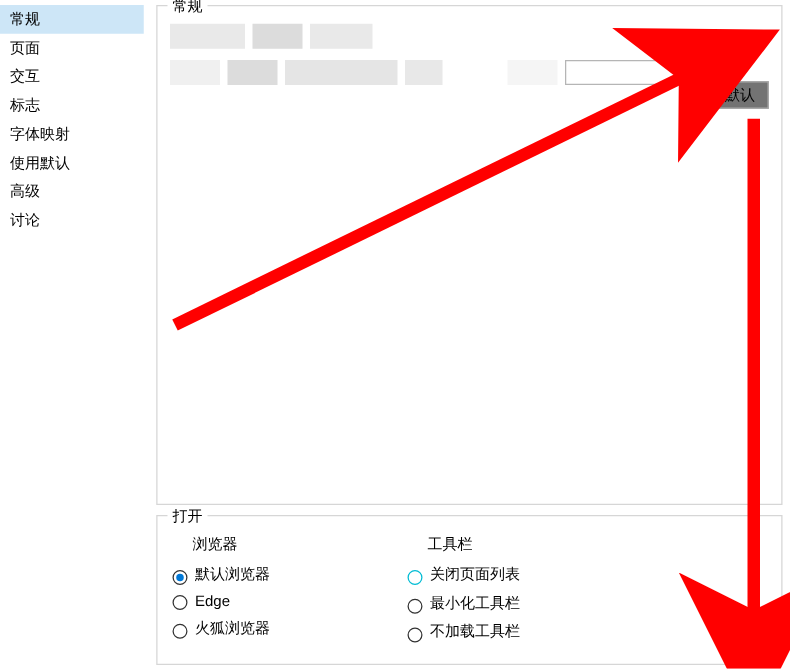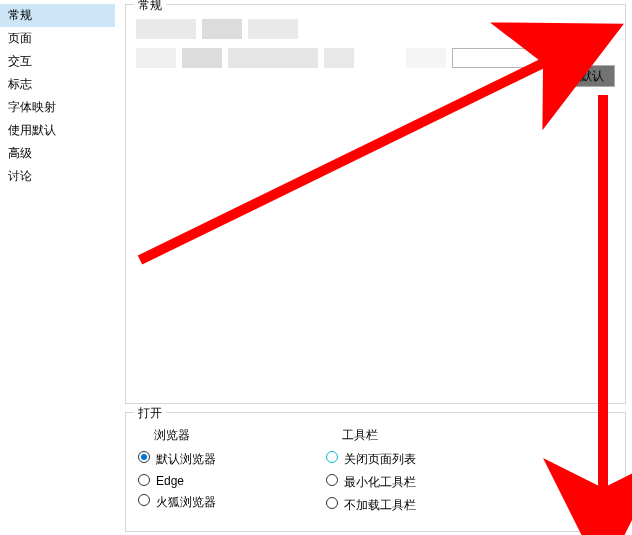--- a/index.html
+++ b/index.html
@@ -25,21 +25,21 @@
     .blur-block.b7 { width: 30px; background: #e8e8e8; }
     .blur-gap { width: 40px; }
     .blur-block.b8 { width: 40px; background: #f5f5f5; }
     .input-path { width: 98px; height: 20px; border: 1px solid #b5b5b5; background: #fff; }
     .btn-browse { width: 28px; height: 22px; border: 1px solid #adadad; background: #f0f0f0; cursor: pointer; text-align: center; line-height: 18px; }
     .btn-default { position: absolute; right: 10px; top: 60px; height: 22px; padding: 0 10px; border: 1px solid #adadad; background: #737373; cursor: pointer; font-size: 12px; line-height: 20px; }
     .group-open { margin-top: 8px; min-height: 120px; }
     .open-inner { padding: 14px 12px 8px 12px; display: flex; gap: 40px; }
     .col { display: flex; flex-direction: column; gap: 4px; }
     .col-title { margin-bottom: 2px; margin-left: 16px; }
-    .radio-row { display: flex; align-items: flex-start; gap: 6px; cursor: pointer; padding: 1px 0; }
+    .radio-row { display: flex; align-items: flex-end; gap: 6px; cursor: pointer; padding: 1px 0; }
     .radio { width: 12px; height: 12px; border: 1px solid #333; border-radius: 50%; display: inline-flex; align-items: center; justify-content: center; background: #fff; }
     .radio.checked::after { content: ""; width: 6px; height: 6px; background: #0078d7; border-radius: 50%; display: block; }
     .radio.teal { border-color: #00bcd4; }
     .annot-svg { position: absolute; top: 0; left: 0; pointer-events: none; }
   </style>
 </head>
 <body>
 
 <div class="container">
   <div class="sidebar">

